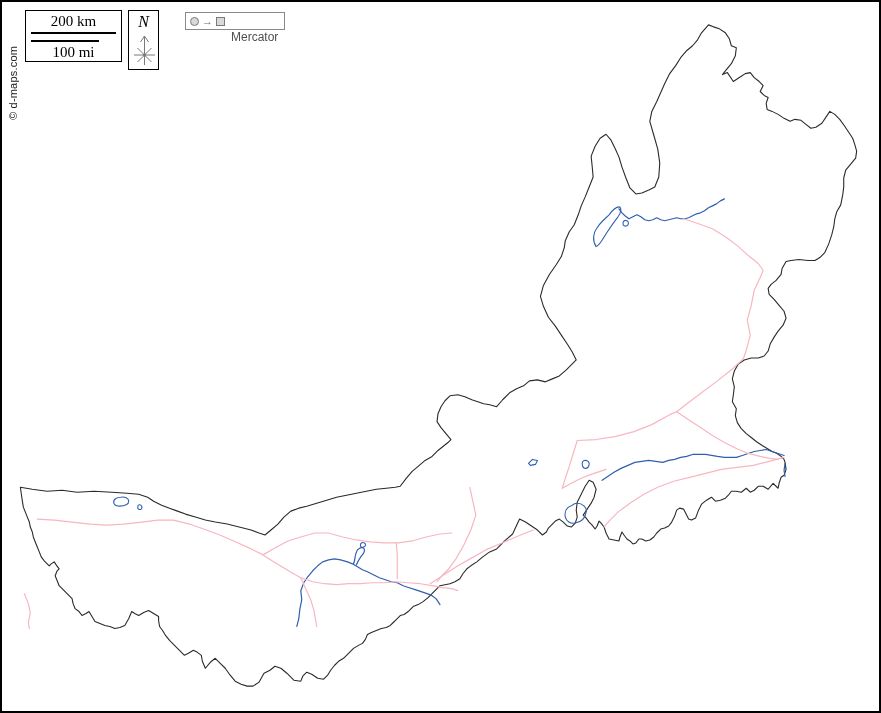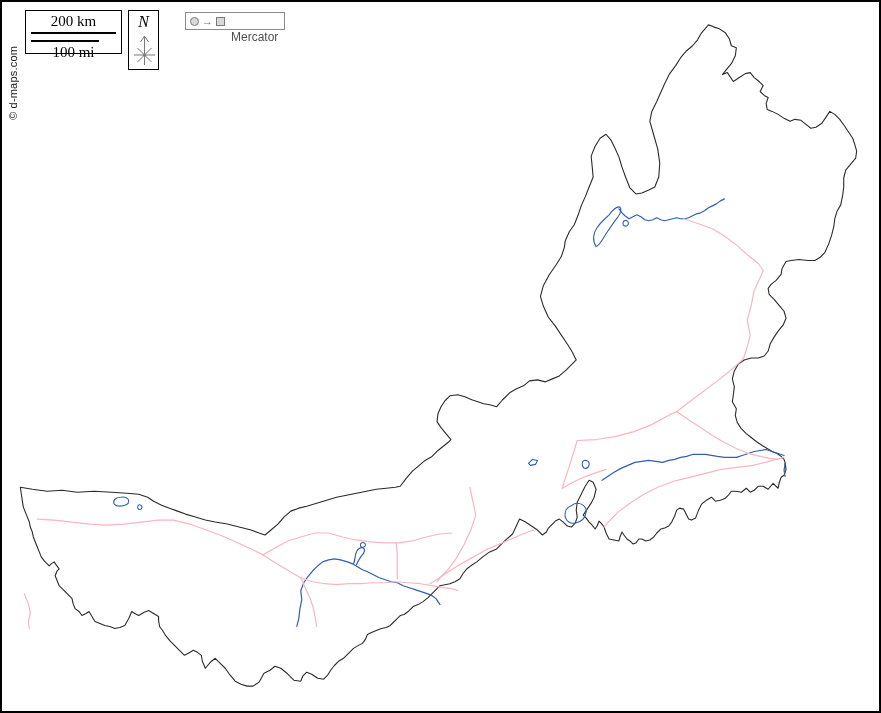--- a/index.html
+++ b/index.html
@@ -18,21 +18,21 @@
   .ln-river{fill:none;stroke:var(--river);stroke-width:1.2;stroke-linejoin:round;stroke-linecap:round;}
   .ln-lake{fill:none;stroke:var(--river);stroke-width:1.1;stroke-linejoin:round;}
   .ln-road{fill:none;stroke:var(--road);stroke-width:1.2;stroke-linejoin:round;stroke-linecap:round;}
 
   .credit{
     position:absolute;left:5px;top:118px;transform-origin:0 0;
     transform:rotate(-90deg);font-size:11px;color:#1a1a1a;white-space:nowrap;
     letter-spacing:.2px;
   }
   .scale-box{
-    position:absolute;left:23px;top:8px;width:97px;height:44px;
+    position:absolute;left:23px;top:8px;width:97px;height:52px;
     border:1px solid #000;background:#fff;
     font-family:"Liberation Serif",serif;font-size:15px;color:#000;
     display:flex;flex-direction:column;align-items:center;
   }
   .scale-label{line-height:20px;height:20px;}
   .bar{display:flex;border:1px solid #000;height:6px;margin:1px 0 0 0;align-self:flex-start;margin-left:5px;}
   .bar .seg{height:100%;}
   .bar .seg + .seg{border-left:1px solid #000;}
   .bar.km{width:85px;}
   .bar.mi{width:68px;margin-top:6px;}

